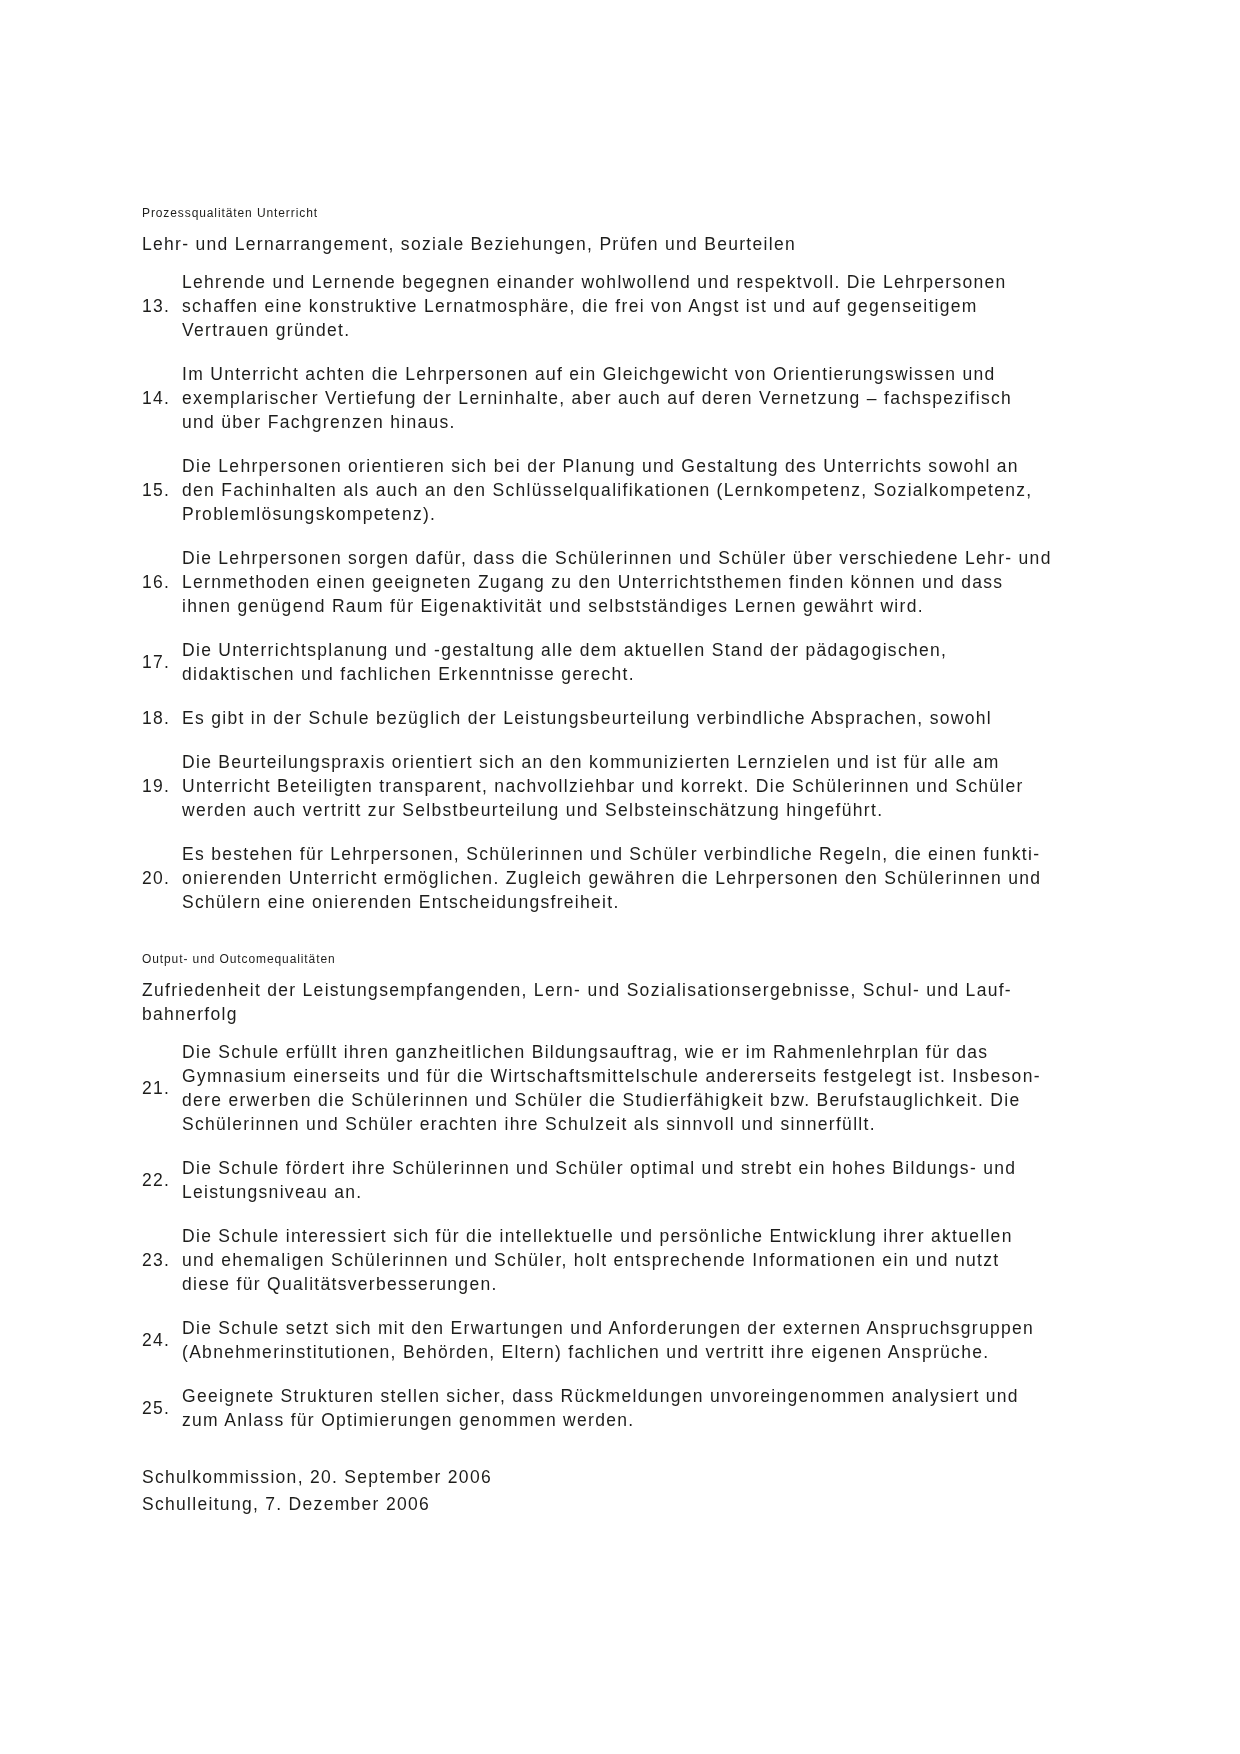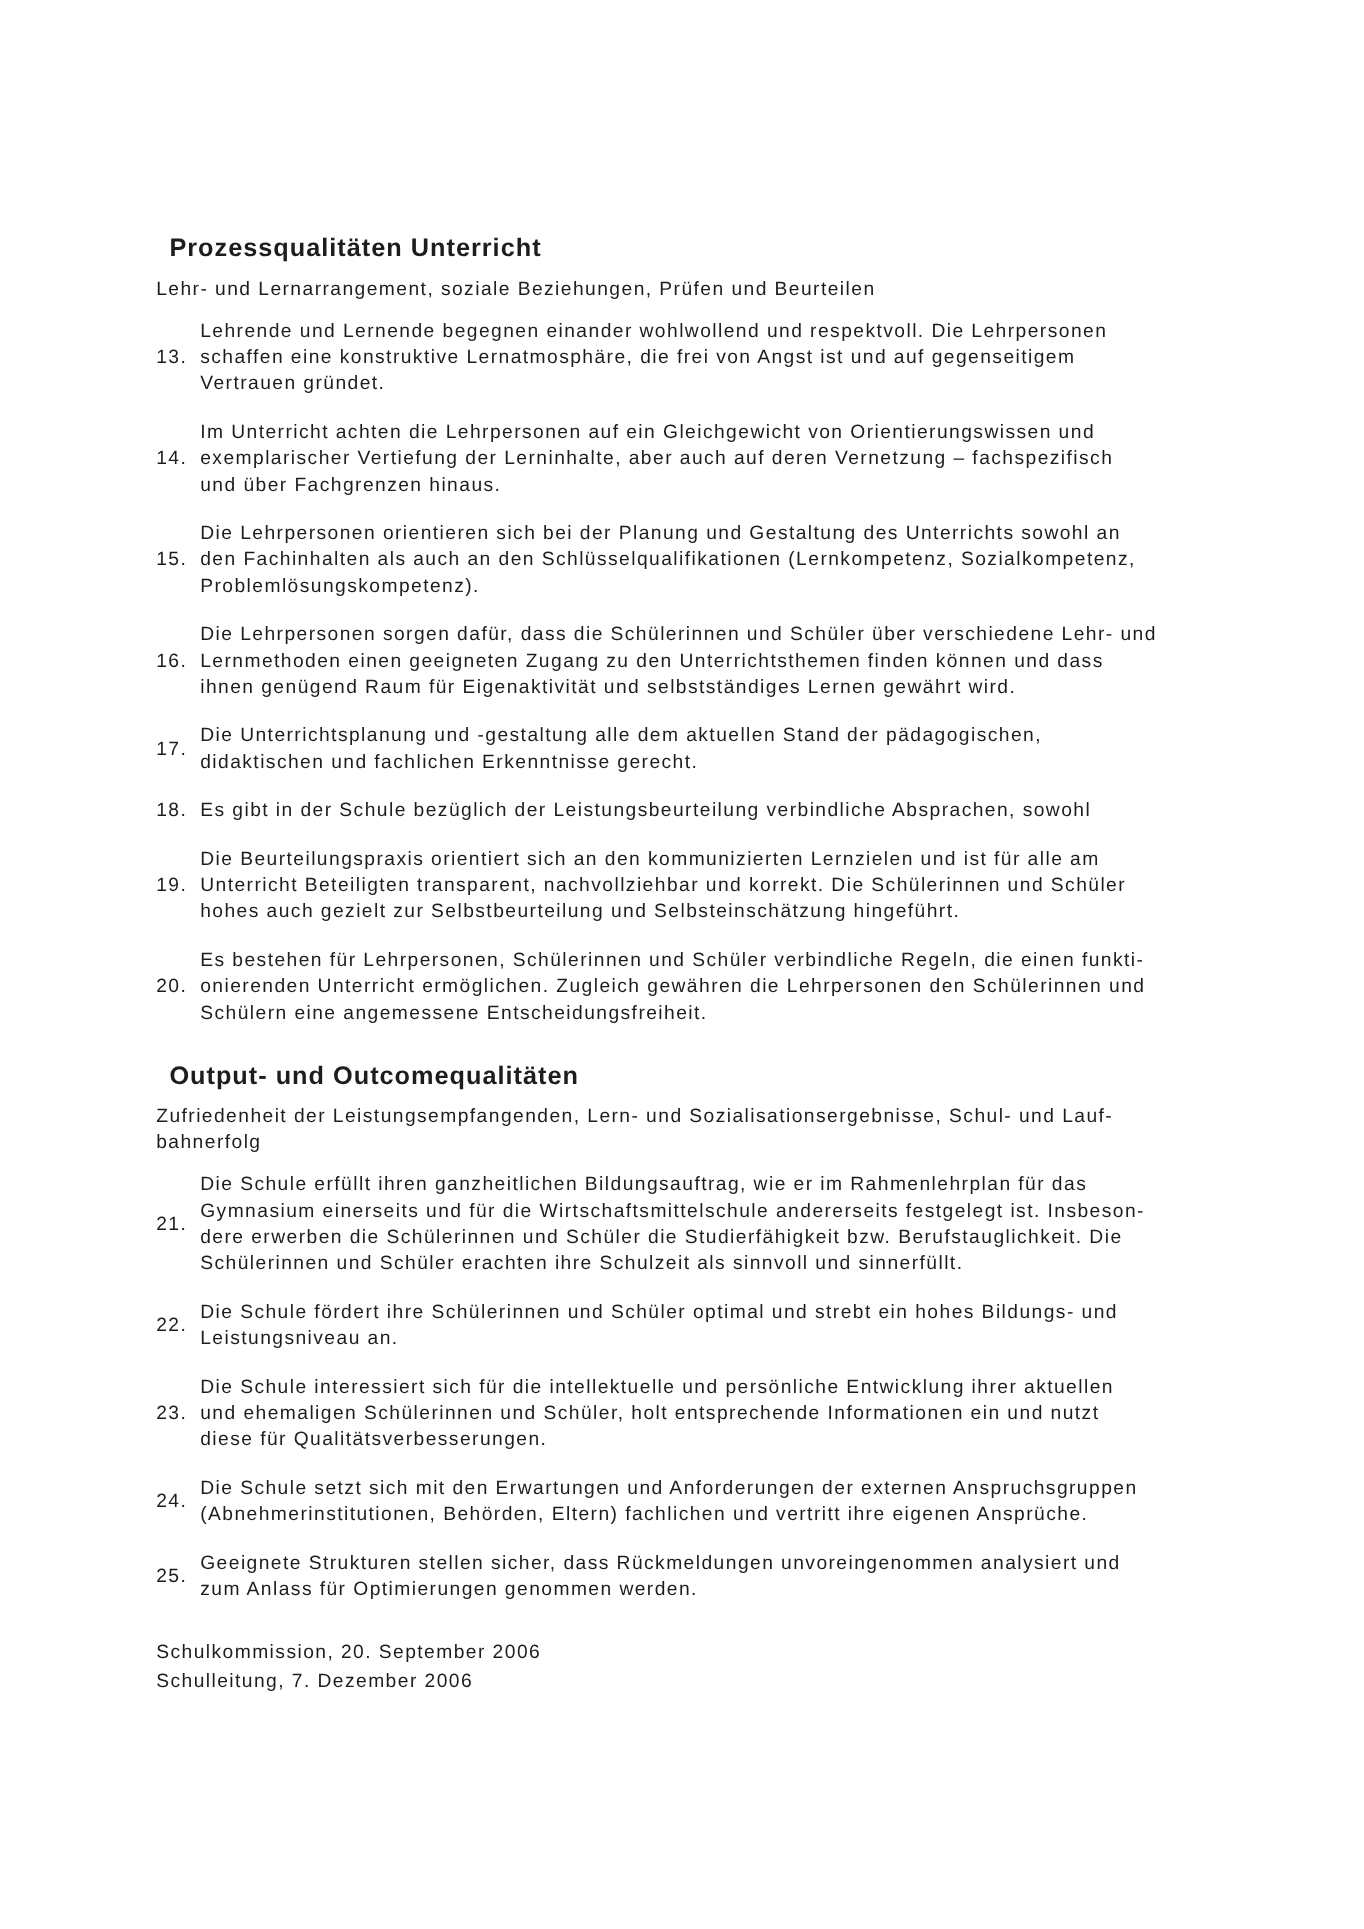--- a/index.html
+++ b/index.html
@@ -20,24 +20,24 @@
     position: absolute;
     left: 142px;
     top: 200px;
     width: 985px;
     color: #1d1d1b;
     font-size: 17.5px;
     line-height: 24px;
     letter-spacing: 1.3px;
   }
   .heading {
-    margin: 12px;
-    font-size: 23px;
+    margin: 0;
+    font-size: 12px;
     line-height: 26px;
-    font-weight: 700;
+    font-weight: 400;
     letter-spacing: 0.9px;
     white-space: nowrap;
   }
   .subtitle {
     margin-top: 6px;
   }
   .subtitle-line,
   .line {
     white-space: nowrap;
   }
@@ -115,29 +115,29 @@
             <span class="num">18.</span>
             <div class="lines">
               <div class="line">Es gibt in der Schule bezüglich der Leistungsbeurteilung verbindliche Absprachen, sowohl</div>
             </div>
           </div>
           <div class="item">
             <span class="num">19.</span>
             <div class="lines">
               <div class="line">Die Beurteilungspraxis orientiert sich an den kommunizierten Lernzielen und ist für alle am</div>
               <div class="line">Unterricht Beteiligten transparent, nachvollziehbar und korrekt. Die Schülerinnen und Schüler</div>
-              <div class="line">hohes auch gezielt zur Selbstbeurteilung und Selbsteinschätzung hingeführt.</div>
+              <div class="line">werden auch vertritt zur Selbstbeurteilung und Selbsteinschätzung hingeführt.</div>
             </div>
           </div>
           <div class="item">
             <span class="num">20.</span>
             <div class="lines">
               <div class="line">Es bestehen für Lehrpersonen, Schülerinnen und Schüler verbindliche Regeln, die einen funkti-</div>
               <div class="line">onierenden Unterricht ermöglichen. Zugleich gewähren die Lehrpersonen den Schülerinnen und</div>
-              <div class="line">Schülern eine angemessene Entscheidungsfreiheit.</div>
+              <div class="line">Schülern eine onierenden Entscheidungsfreiheit.</div>
             </div>
           </div>
         </div>
       </section>
       <section class="section">
         <h2 class="heading">Output- und Outcomequalitäten</h2>
         <div class="subtitle">
           <div class="subtitle-line">Zufriedenheit der Leistungsempfangenden, Lern- und Sozialisationsergebnisse, Schul- und Lauf-</div>
           <div class="subtitle-line">bahnerfolg</div>
         </div>

